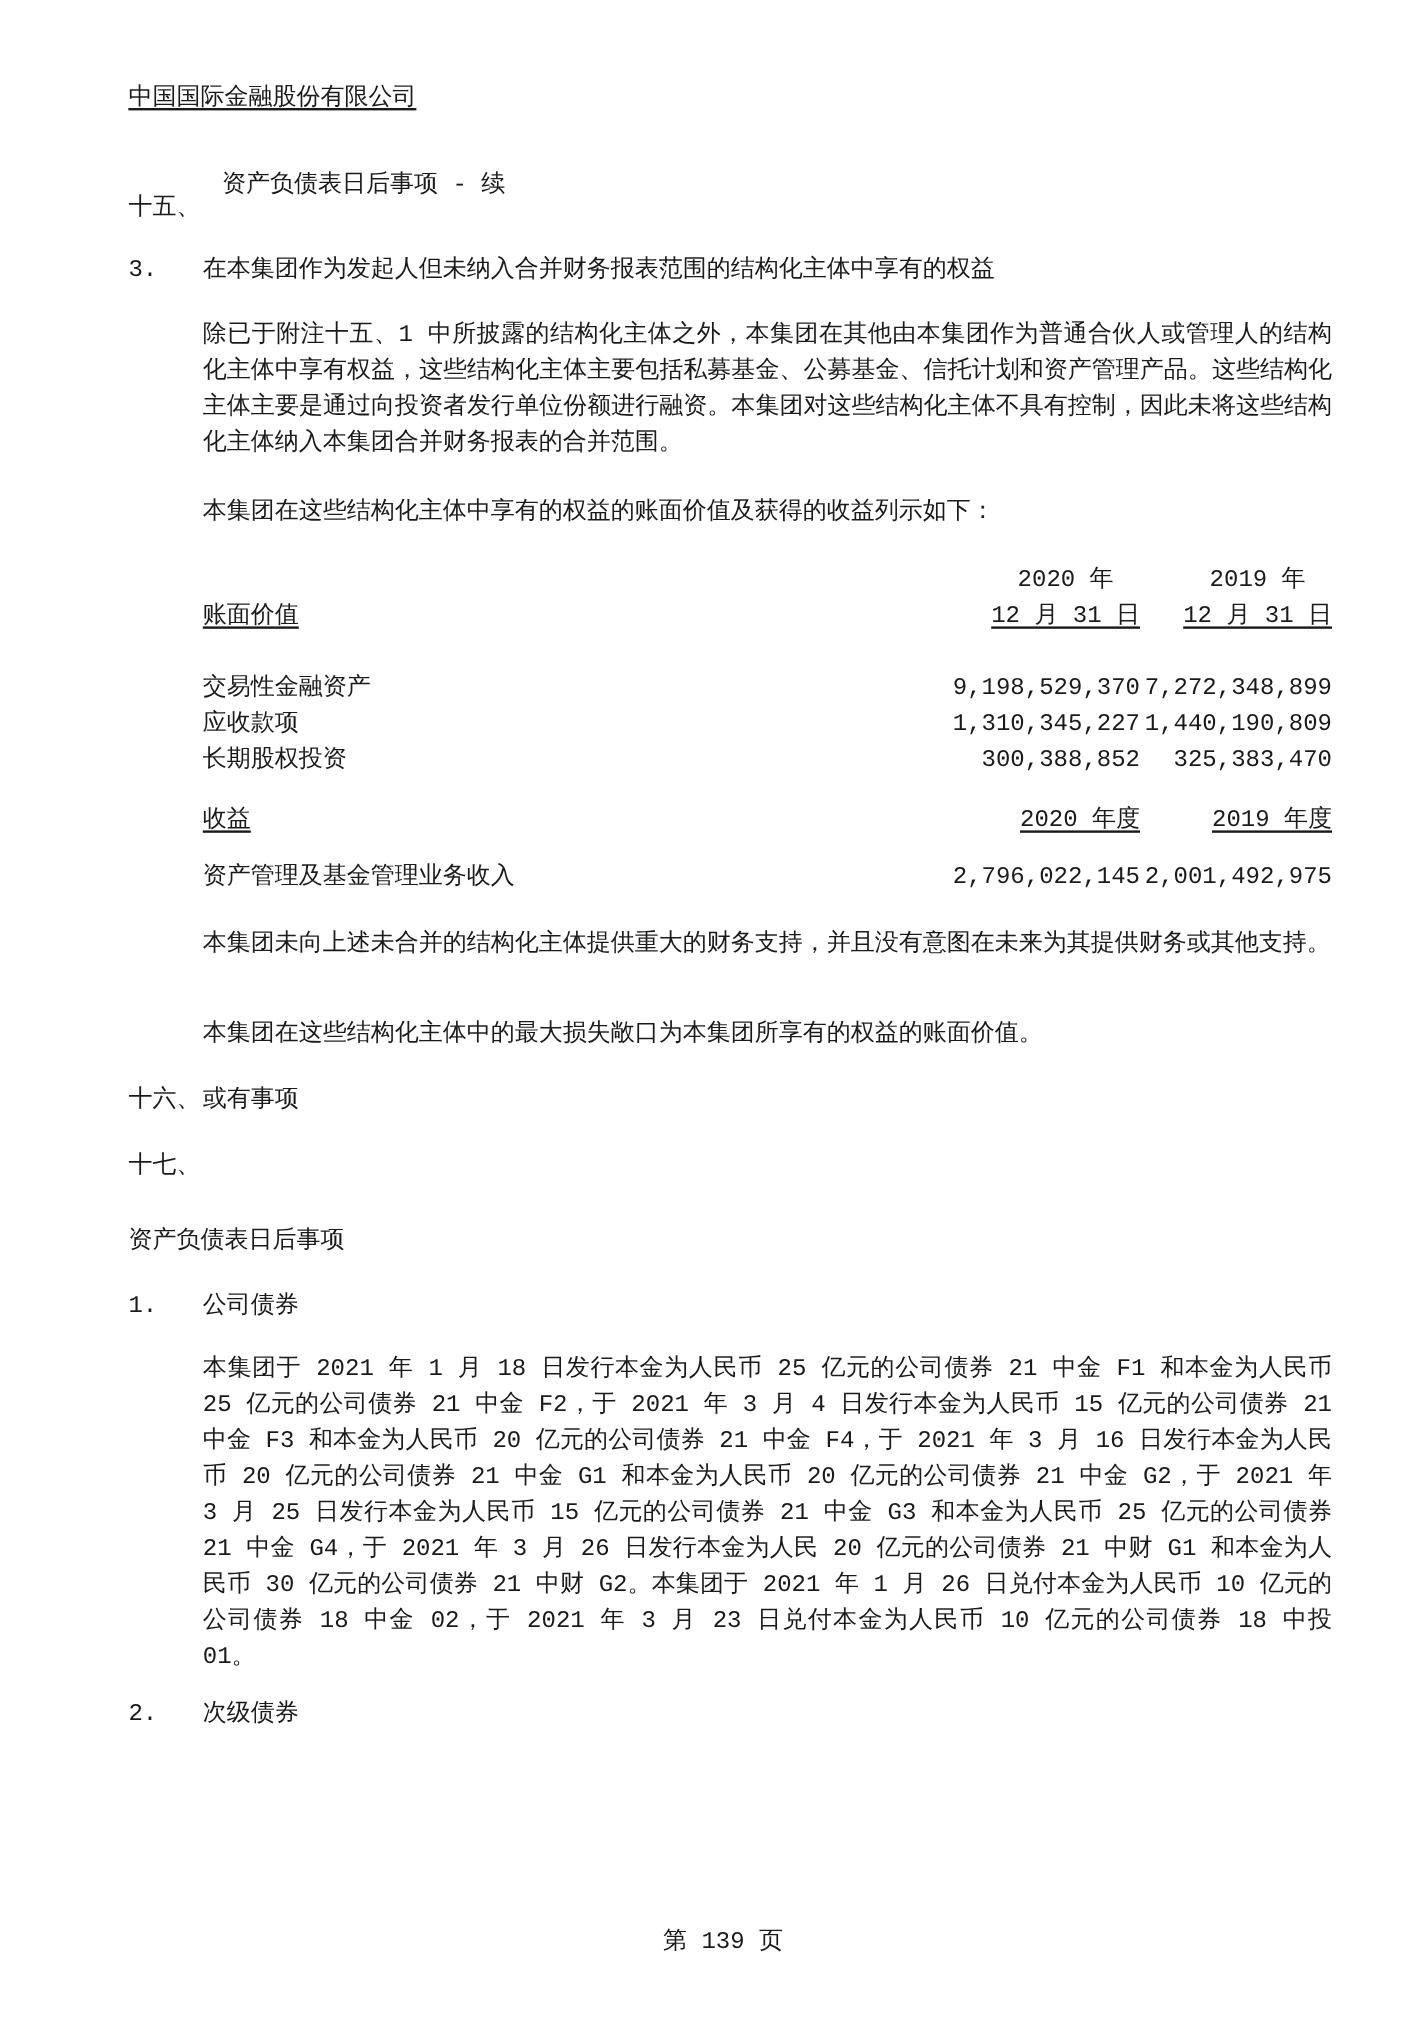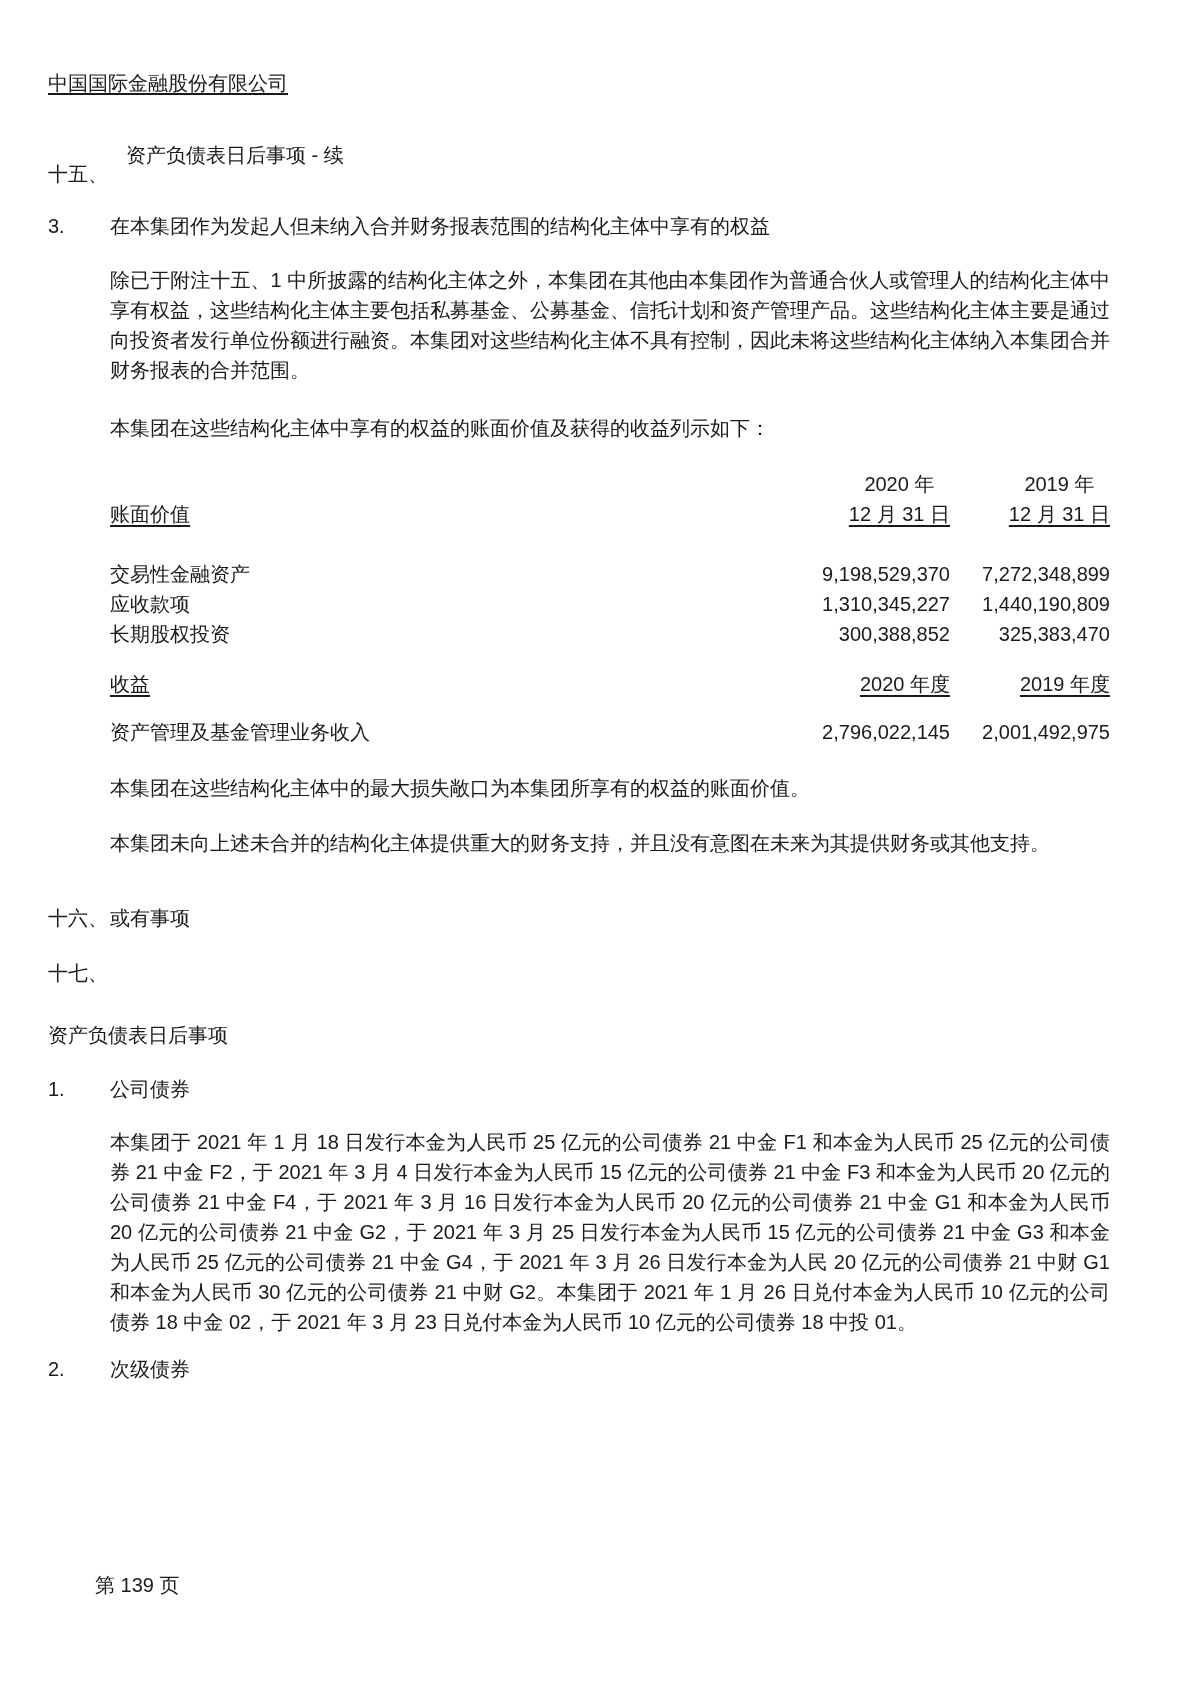--- a/index.html
+++ b/index.html
@@ -3,24 +3,24 @@
 <meta charset="utf-8">
 <style>
   html, body { margin: 0; padding: 0; background: #ffffff; }
   .page {
     position: relative;
     width: 1190px;
     height: 1684px;
     box-sizing: border-box;
     background: #ffffff;
     color: #1a1a1a;
-    font-family: Liberation Sans, sans-serif;
+    font-family: Liberation Mono, monospace;
     font-size: 20px;
     line-height: 30px;
-    padding: 68px 80px 0 48px;
+    padding: 68px 80px 0 107px;
     overflow: hidden;
   }
   .u { text-decoration: underline; text-underline-offset: 4px; }
   .company {
     text-decoration: underline;
     text-underline-offset: 3px;
     margin-bottom: 42px;
   }
   .srow { display: flex; }
   .srow .num { flex: 0 0 62px; }
@@ -49,24 +49,24 @@
   }
   .tnum { text-align: right; }
   .hcol { display: inline-block; text-align: center; }
   .t-head   { margin-bottom: 30px; }
   .t-body   { margin-bottom: 20px; }
   .t-inc-head { margin-bottom: 18px; }
   .t-inc-row  { margin-bottom: 26px; }
 
   .footer {
     position: absolute;
-    top: 1570px;
+    top: 1604px;
     left: 95px;
     width: 1015px;
-    text-align: left;
+    text-align: center;
   }
 </style>
 </head>
 <body>
 
 <div class="page">
 
   <div class="company">中国国际金融股份有限公司</div>
 
   <div class="srow wide-num mb-h15">
@@ -126,23 +126,23 @@
     </div>
 
     <div class="trow t-inc-row">
       <div>资产管理及基金管理业务收入</div>
       <div class="tnum">2,796,022,145</div>
       <div class="tnum">2,001,492,975</div>
     </div>
 
   </div>
 
+  <div class="indent para mb-p4">本集团未向上述未合并的结构化主体提供重大的财务支持，并且没有意图在未来为其提供财务或其他支持。</div>
+
   <div class="indent para mb-p3">本集团在这些结构化主体中的最大损失敞口为本集团所享有的权益的账面价值。</div>
-
-  <div class="indent para mb-p4">本集团未向上述未合并的结构化主体提供重大的财务支持，并且没有意图在未来为其提供财务或其他支持。</div>
 
   <div class="srow mb-h16">
     <span class="num">十六、</span>
     <span class="stitle">或有事项</span>
   </div>
 
 
   <div class="srow mb-h17">
     <span class="num">十七、</span>
     <span class="stitle">资产负债表日后事项</span>

